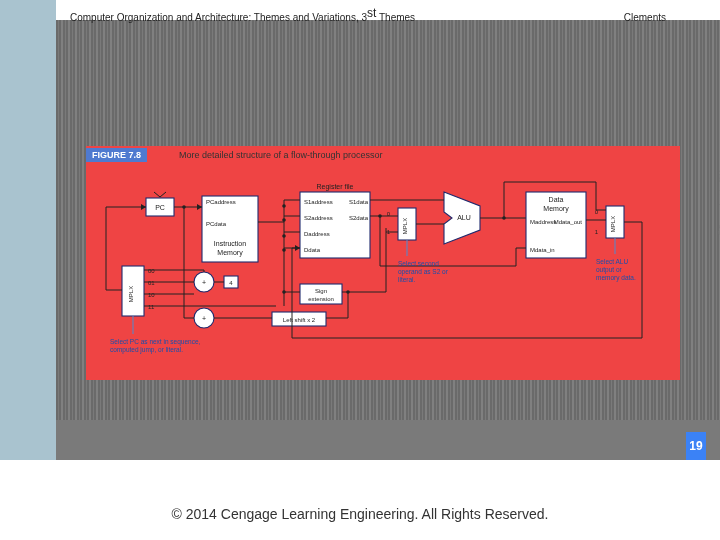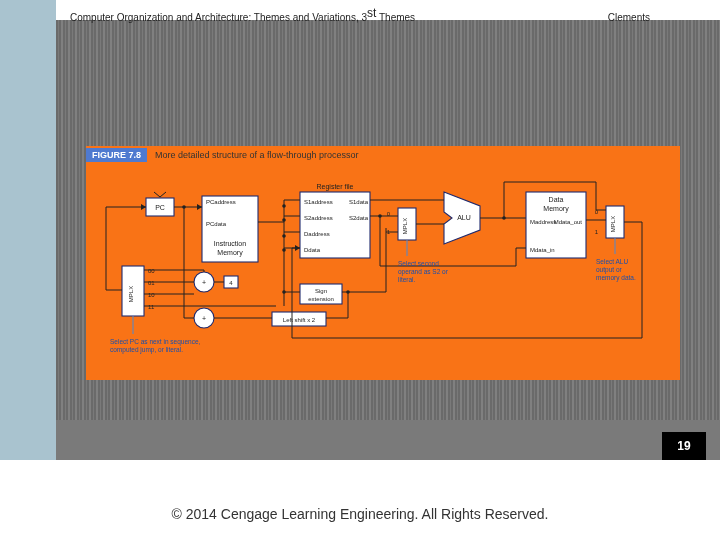--- a/index.html
+++ b/index.html
@@ -52,65 +52,65 @@
     top: 6px; left: 70px;
     width: 600px; height: 16px;
     display: flex;
     justify-content: space-between;
     align-items: baseline;
     font-size: 10px;
     color: #222;
     z-index: 5;
   }
   .header .title sup { font-size: 12px; }
-  .header .author { margin-right: 20px; }
+  .header .author { margin-right: 4px; }
 
   
   .figure {
     position: absolute;
     left: 86px; top: 146px;
     width: 594px; height: 234px;
-    background: #f97316;
+    background: #ef4444;
     z-index: 3;
   }
   .fig-header {
     position: absolute;
     top: 2px; left: 0;
     display: flex; align-items: center;
     gap: 8px;
     font-size: 9px;
   }
   .fig-num {
     background: #4f7ad0;
     color: #fff;
     padding: 2px 6px;
     font-weight: bold;
   }
-  .fig-title { color: #333; }
+  .fig-title { color: #333; margin-left: 24px; }
 
   
   .diag {
     position: absolute;
     top: 24px; left: 0;
     width: 594px; height: 200px;
   }
   .diag svg { width: 100%; height: 100%; }
   .blk { fill: #fff; stroke: #1f2a6e; stroke-width: 1.1; }
   .lbl { font: 7px Arial; fill: #222; }
   .tinylbl { font: 6px Arial; fill: #222; }
   .callout { font: 6.5px Arial; fill: #1a4fad; }
   .wire { stroke: #222; stroke-width: 1; fill: none; }
   .dot { fill: #222; }
   .callline { stroke: #4f8ad0; stroke-width: 1; fill: none; }
 
   .slidenum {
     position: absolute;
     right: 14px; top: 432px;
-    width: 44px; height: 28px;
-    background: #000000;
+    width: 20px; height: 28px;
+    background: #3b82f6;
     color: #fff;
     font-size: 12px;
     font-weight: bold;
     display: flex;
     align-items: center;
     justify-content: center;
     z-index: 6;
   }
   .copyright {
     position: absolute;

